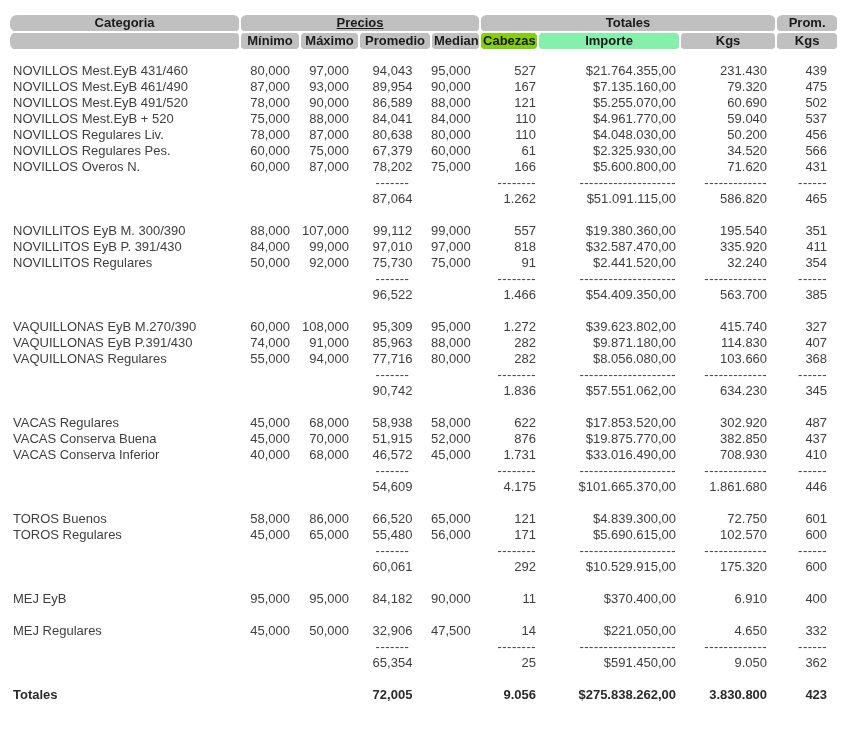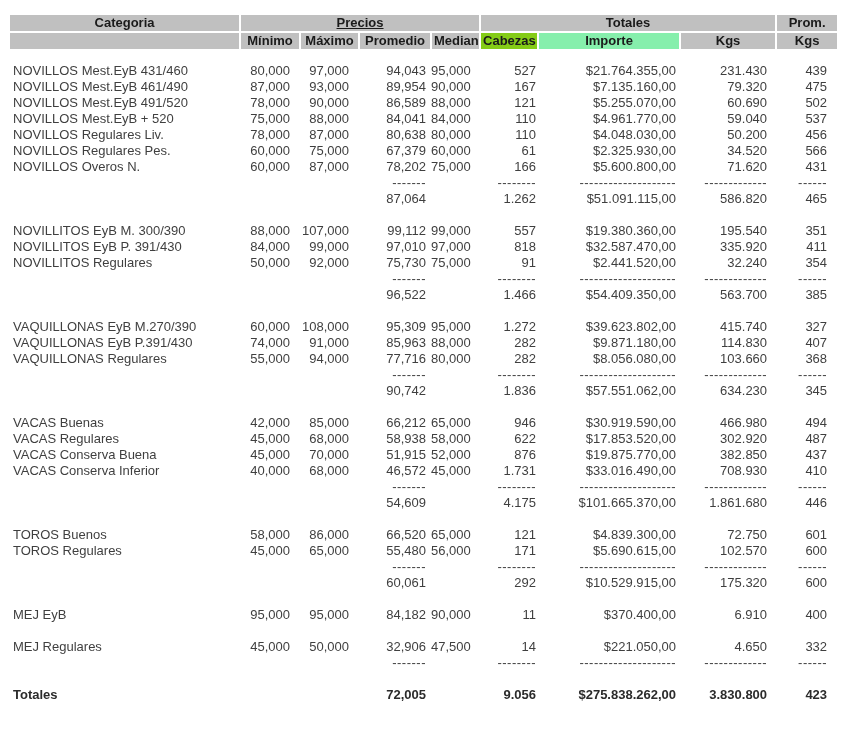--- a/index.html
+++ b/index.html
@@ -22,34 +22,35 @@
     font-weight:bold;
     font-size:13px;
     text-align:center;
     padding:1px 2px;
     height:14px;
     line-height:14px;
     border-right:2px solid #ffffff;
     border-bottom:2px solid #ffffff;
     overflow:hidden;
     white-space:nowrap;
+    border-radius:7px;
   }
   .report td{
     height:16px;
     line-height:16px;
     padding:0;
     white-space:nowrap;
     overflow:hidden;
     text-align:right;
   }
   
   td.c-cat{text-align:left;padding-left:3px;}
   td.c-min{padding-right:10px;}
   td.c-max{padding-right:10px;}
-  td.c-prom{padding-right:5px;}
+  td.c-prom{padding-right:5px;text-align:center;}
   td.c-med{padding-right:15px;}
   td.c-cab{padding-right:2px;}
   td.c-imp{padding-right:4px;}
   td.c-kgs{padding-right:9px;}
   td.c-pkg{padding-right:11px;margin-top:7px;}
   tr.sp-sm td{height:12px;line-height:12px;}
   tr.bold td{font-weight:bold;color:#2b2b2b;}
   tr.dash td{letter-spacing:0.5px;}
 </style>
 </head>
@@ -334,31 +335,20 @@
         <td class="c-min"></td>
         <td class="c-max"></td>
         <td class="c-prom"></td>
         <td class="c-med"></td>
         <td class="c-cab"></td>
         <td class="c-imp"></td>
         <td class="c-kgs"></td>
         <td class="c-pkg"></td>
       </tr>
       <tr>
-        <td class="c-cat">VACAS Buenas</td>
-        <td class="c-min">42,000</td>
-        <td class="c-max">85,000</td>
-        <td class="c-prom">66,212</td>
-        <td class="c-med">65,000</td>
-        <td class="c-cab">946</td>
-        <td class="c-imp">$30.919.590,00</td>
-        <td class="c-kgs">466.980</td>
-        <td class="c-pkg">494</td>
-      </tr>
-      <tr>
         <td class="c-cat">VACAS Regulares</td>
         <td class="c-min">45,000</td>
         <td class="c-max">68,000</td>
         <td class="c-prom">58,938</td>
         <td class="c-med">58,000</td>
         <td class="c-cab">622</td>
         <td class="c-imp">$17.853.520,00</td>
         <td class="c-kgs">302.920</td>
         <td class="c-pkg">487</td>
       </tr>
@@ -513,20 +503,31 @@
         <td class="c-med"></td>
         <td class="c-cab">--------</td>
         <td class="c-imp">--------------------</td>
         <td class="c-kgs">-------------</td>
         <td class="c-pkg">------</td>
       </tr>
       <tr>
         <td class="c-cat"></td>
         <td class="c-min"></td>
         <td class="c-max"></td>
+        <td class="c-prom">65,354</td>
+        <td class="c-med"></td>
+        <td class="c-cab">25</td>
+        <td class="c-imp">$591.450,00</td>
+        <td class="c-kgs">9.050</td>
+        <td class="c-pkg">362</td>
+      </tr>
+      <tr>
+        <td class="c-cat"></td>
+        <td class="c-min"></td>
+        <td class="c-max"></td>
         <td class="c-prom"></td>
         <td class="c-med"></td>
         <td class="c-cab"></td>
         <td class="c-imp"></td>
         <td class="c-kgs"></td>
         <td class="c-pkg"></td>
       </tr>
       <tr class="bold">
         <td class="c-cat">Totales</td>
         <td class="c-min"></td>

